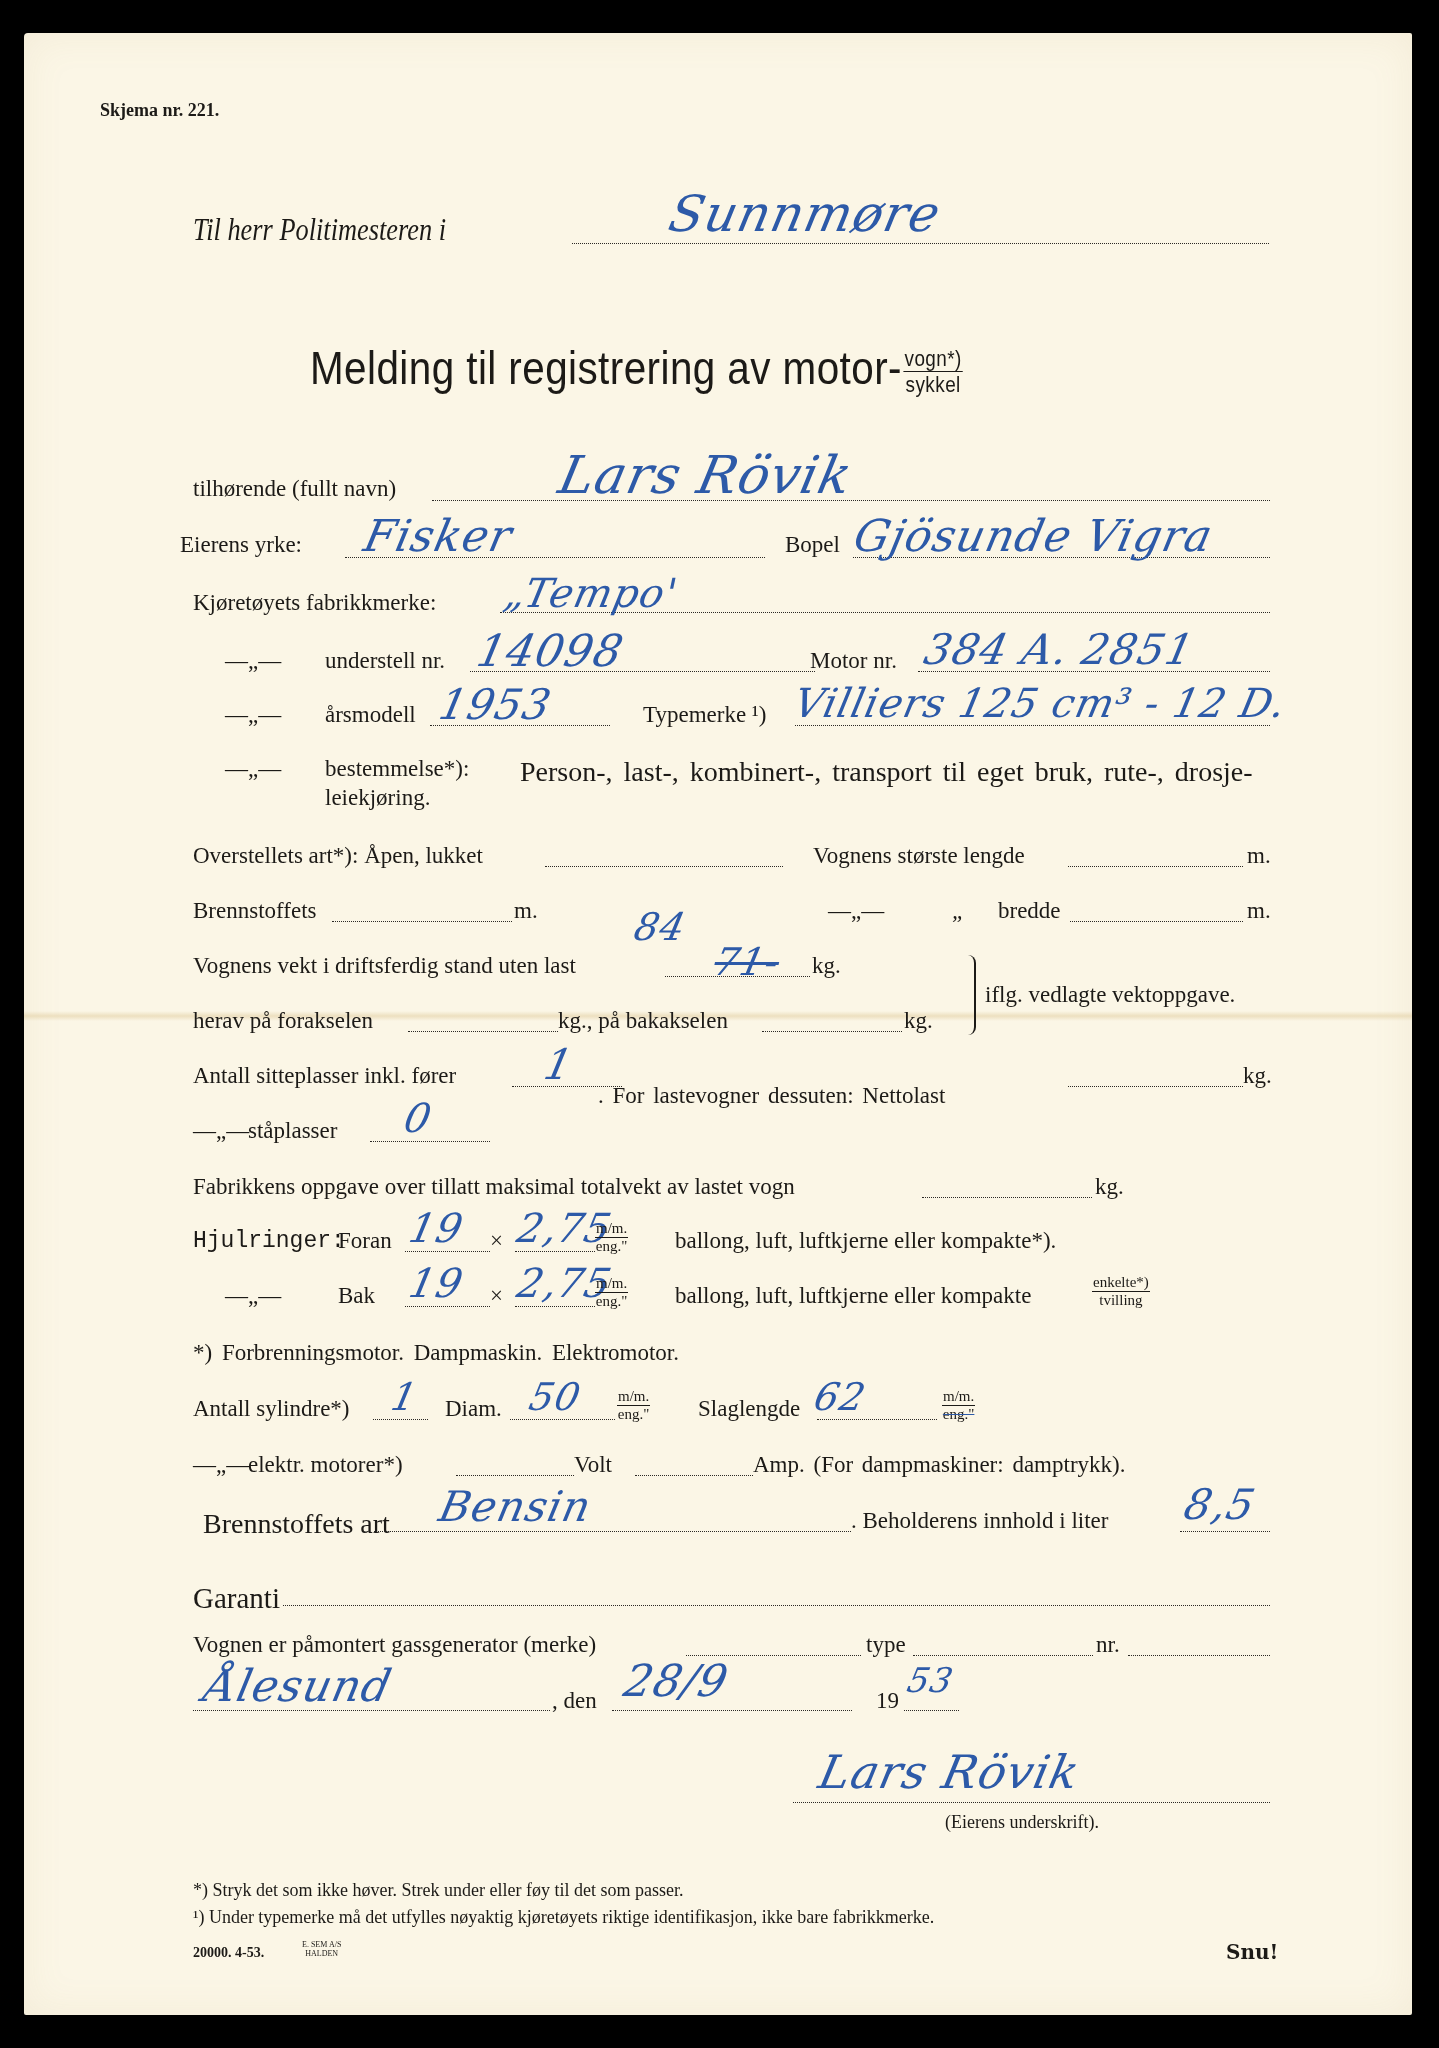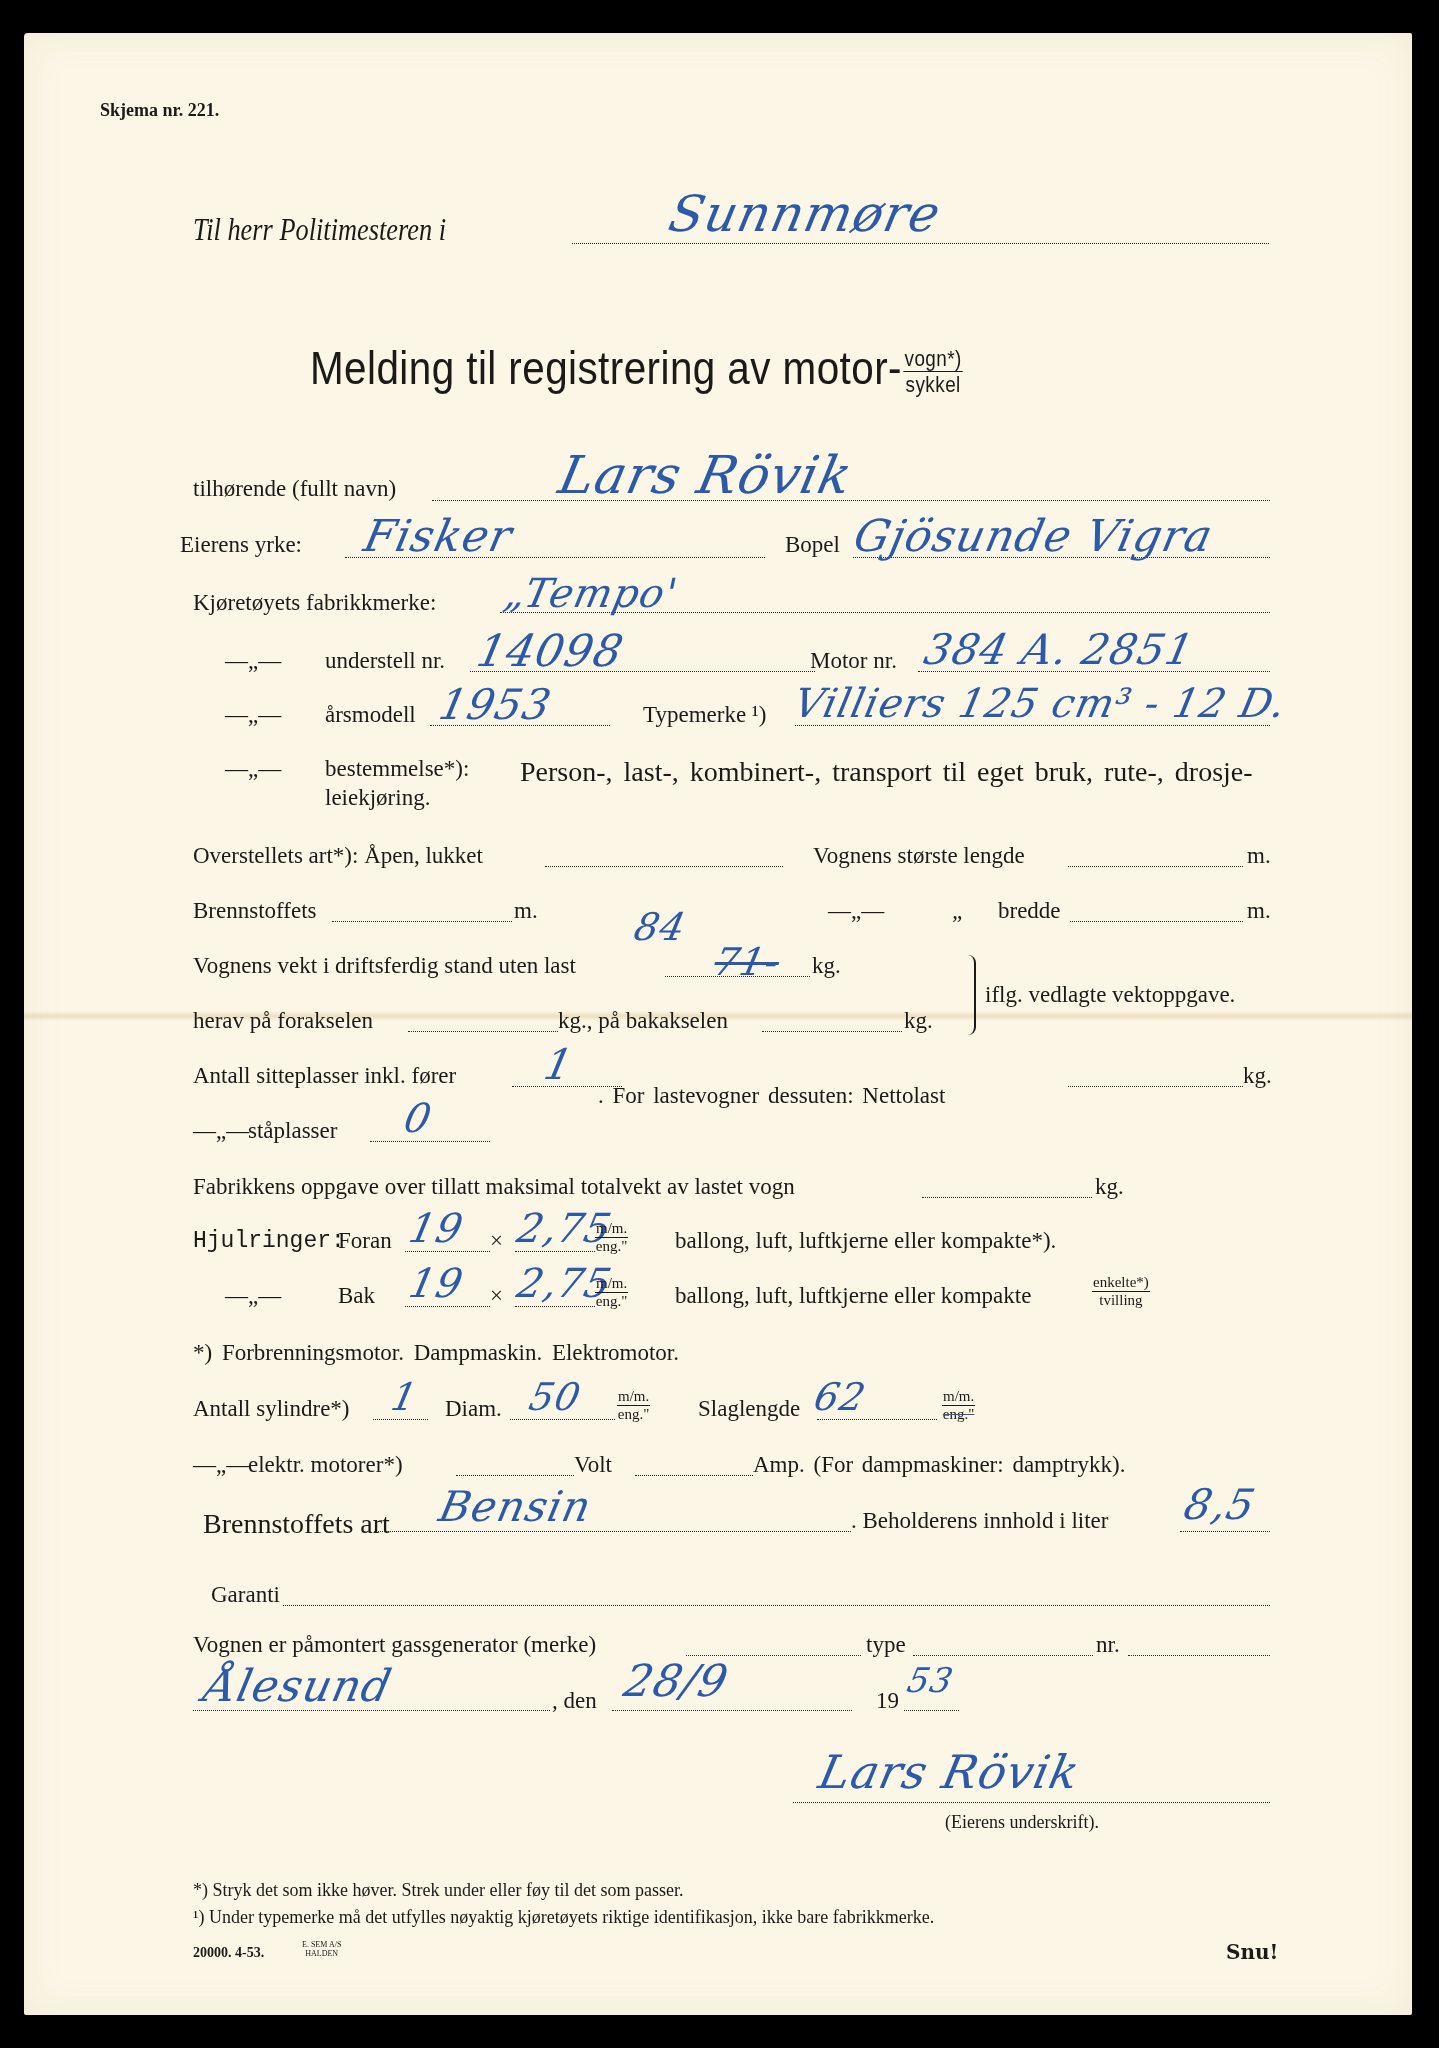--- a/index.html
+++ b/index.html
@@ -181,21 +181,21 @@
 <div class="dots" style="left:635px;top:1475px;width:118px;"></div>
 <div class="abs" style="left:753px;top:1452px;font-size:23px;word-spacing:3px;">Amp.  (For dampmaskiner:  damptrykk).</div>
 
 <div class="abs" style="left:203px;top:1508px;font-size:28px;">Brennstoffets art</div>
 <div class="dots" style="left:374px;top:1531px;width:477px;"></div>
 <div class="hw" style="left:440px;top:1482px;font-size:42px;">Bensin</div>
 <div class="abs" style="left:851px;top:1508px;font-size:23px;">.  Beholderens innhold i liter</div>
 <div class="dots" style="left:1180px;top:1531px;width:90px;"></div>
 <div class="hw" style="left:1185px;top:1480px;font-size:42px;">8,5</div>
 
-<div class="abs" style="left:211px;top:1582px;font-size:23px;">Garanti</div>
+<div class="abs" style="left:193px;top:1582px;font-size:29px;">Garanti</div>
 <div class="dots" style="left:283px;top:1605px;width:987px;"></div>
 
 <div class="abs" style="left:193px;top:1632px;font-size:23px;">Vognen er påmontert gassgenerator (merke)</div>
 <div class="dots" style="left:686px;top:1655px;width:175px;"></div>
 <div class="abs" style="left:866px;top:1632px;font-size:23px;">type</div>
 <div class="dots" style="left:913px;top:1655px;width:180px;"></div>
 <div class="abs" style="left:1096px;top:1632px;font-size:23px;">nr.</div>
 <div class="dots" style="left:1128px;top:1655px;width:142px;"></div>
 
 <div class="dots" style="left:193px;top:1710px;width:357px;"></div>

